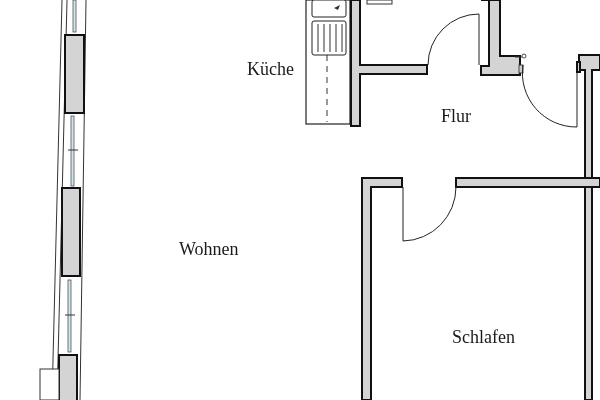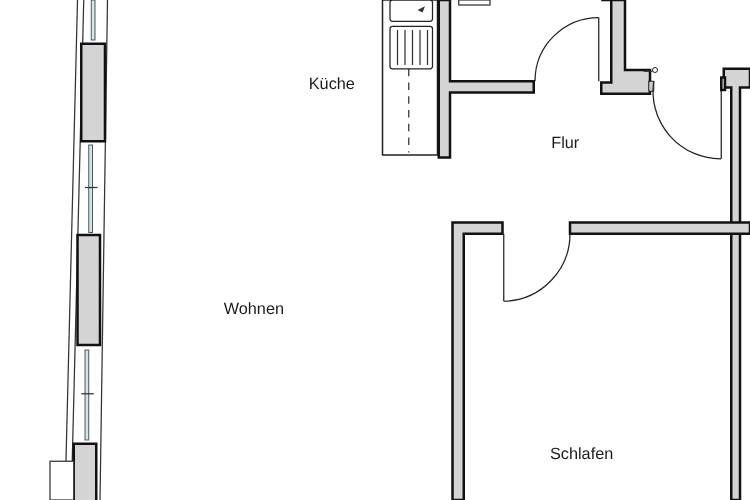--- a/index.html
+++ b/index.html
@@ -1,21 +1,21 @@
 <!DOCTYPE html>
 <html><head>
   <meta charset="utf-8">
   <style>
     html, body { margin: 0; padding: 0; background: #ffffff; }
     body { width: 600px; height: 400px; overflow: hidden; position: relative; }
     .plan { position: absolute; left: 0; top: 0; width: 600px; height: 400px; }
     .room-label {
       position: absolute;
-      font-family: Liberation Sans, sans-serif;
-      font-size: 13px;
+      font-family: Liberation Serif, serif;
+      font-size: 18px;
       color: #1a1a1a;
       white-space: nowrap;
     }
     .wall { fill: #d4d4d4; stroke: #111; stroke-width: 2; }
     .thin { fill: none; stroke: #333; stroke-width: 1; }
     .swing { fill: none; stroke: #222; stroke-width: 1; }
     .pane { fill: #cfe6ef; stroke: #555; stroke-width: 0.8; }
     .dash { stroke: #333; stroke-width: 1; stroke-dasharray: 6 5; }
   </style>
 </head>
@@ -96,13 +96,13 @@
 
   <g>
     <line class="swing" x1="403" y1="187" x2="403" y2="241"></line>
     <path class="swing" d="M403 241 A54 54 0 0 0 456 187"></path>
   </g>
 </svg>
 
 <div class="room-label" style="left:247px; top:59px;">Küche</div>
 <div class="room-label" style="left:441px; top:106px;">Flur</div>
 <div class="room-label" style="left:179px; top:239px;">Wohnen</div>
-<div class="room-label" style="left:440px; top:327px;margin-top:28px;">Schlafen</div>
+<div class="room-label" style="left:452px; top:327px;">Schlafen</div>
 
 </body></html>

